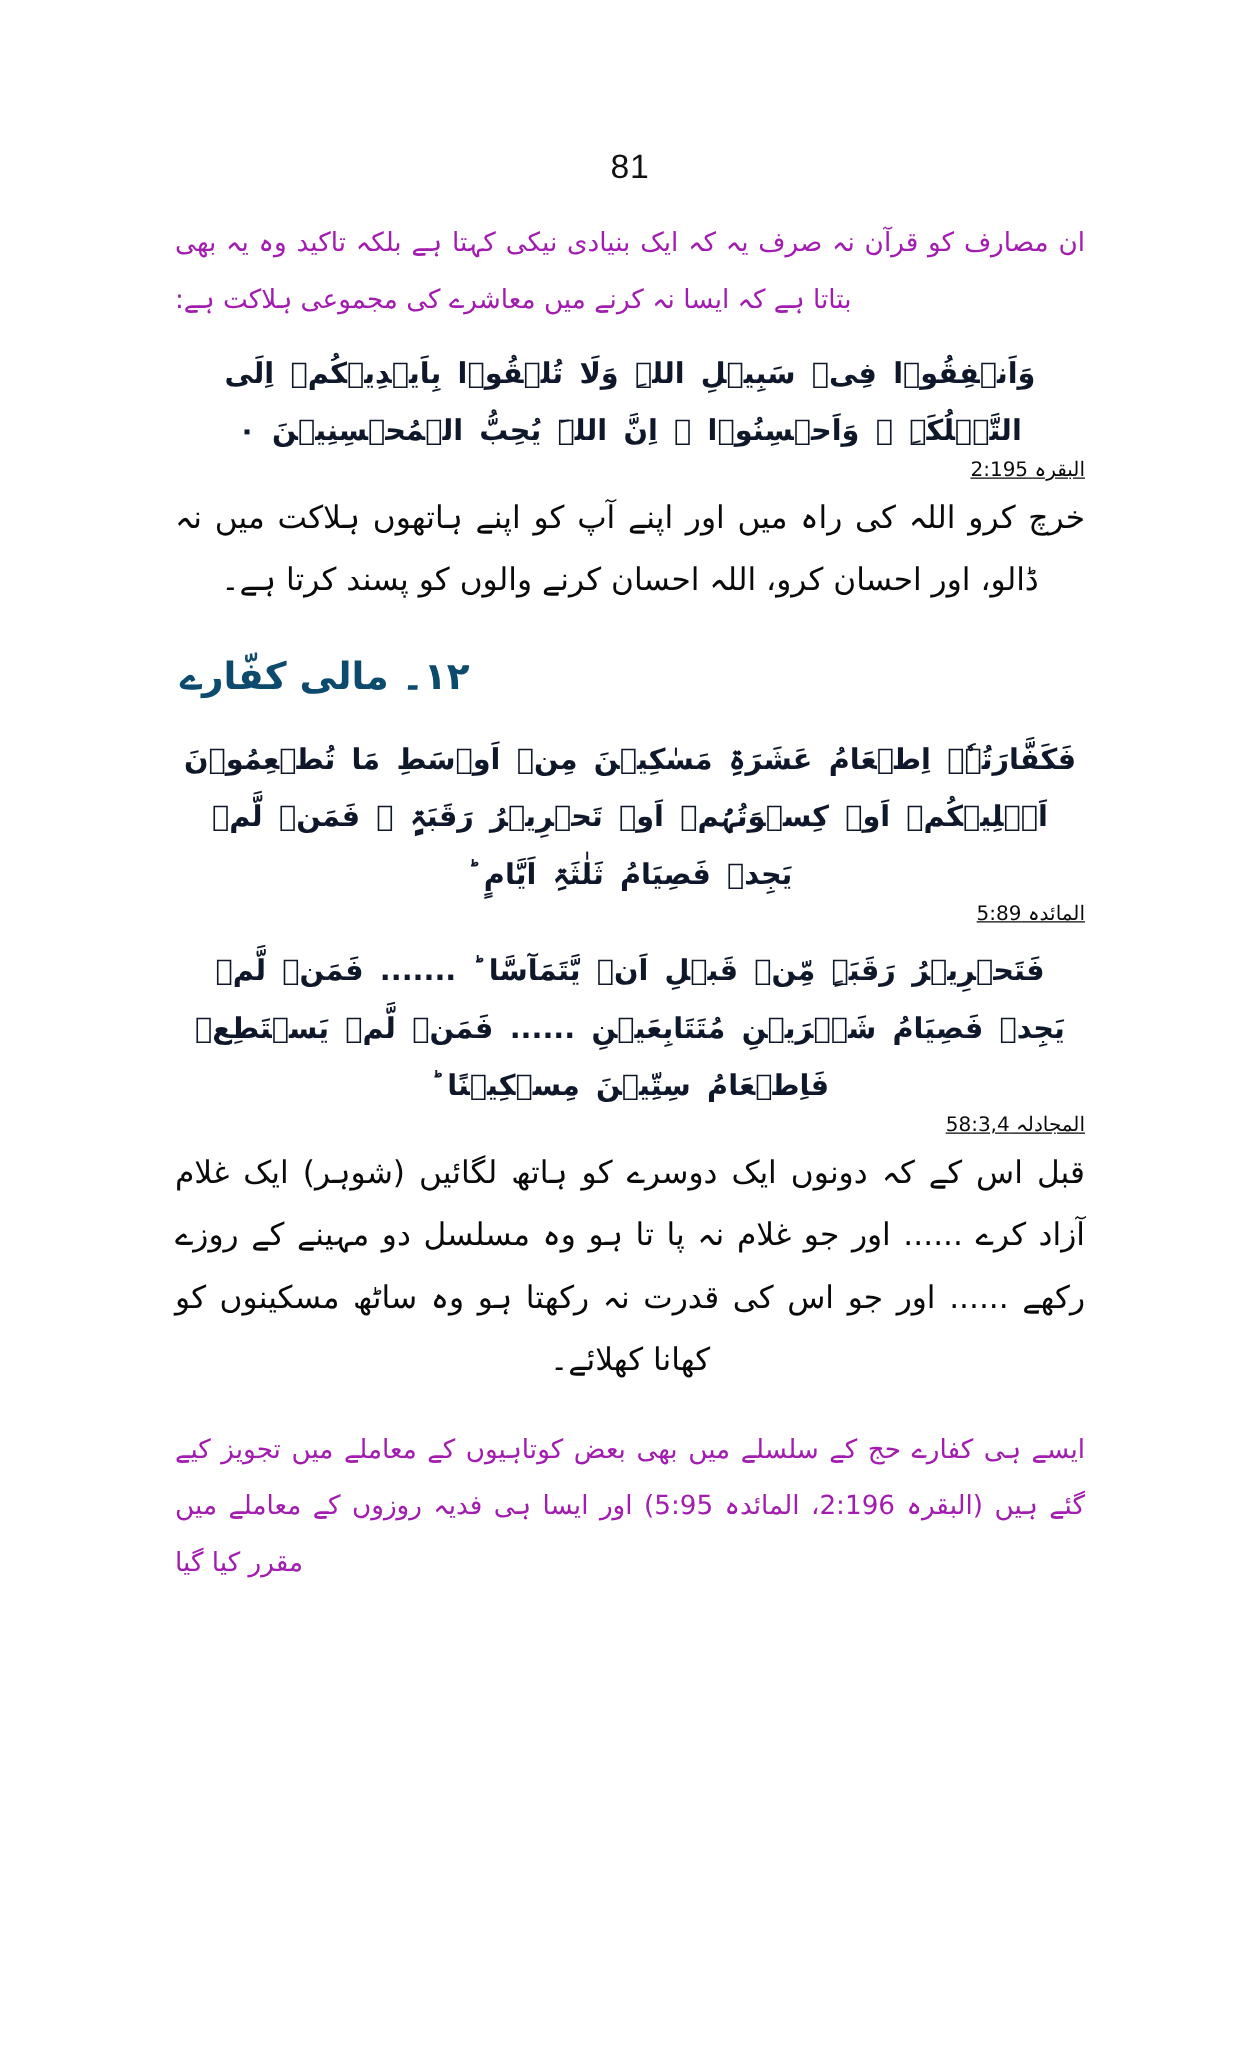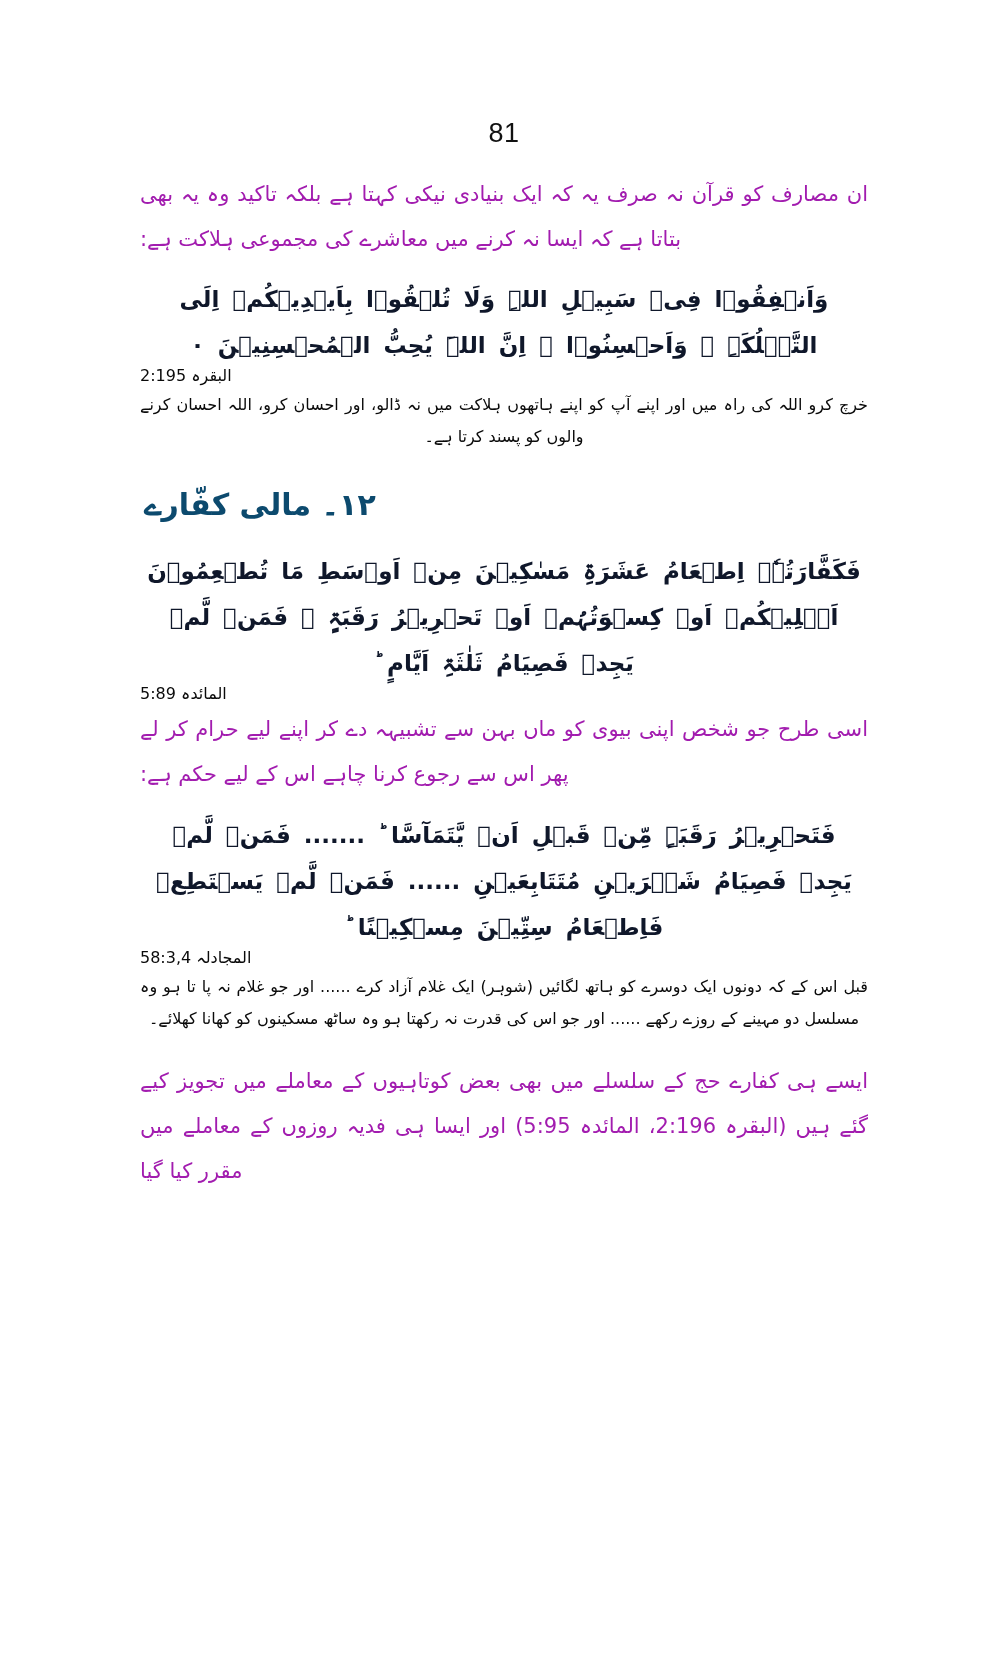--- a/index.html
+++ b/index.html
@@ -59,41 +59,42 @@
     font-size: 23px;
     font-weight: 600;
     line-height: 2.0;
     letter-spacing: 0.5px;
     color: #0f172a;
     margin: 14px 0 2px 0;
     word-spacing: 5px;
   }
   .ref-line {
     direction: rtl;
-    text-align: left;
+    text-align: right;
     font-size: 16px;
     margin: -4px 0 4px 0;
+    text-decoration: underline;
   }
   
   .heading {
     direction: rtl;
     text-align: left;
     font-family: "DejaVu Sans", sans-serif;
     font-size: 30px;
     font-weight: 700;
     color: #0c4a6e;
     margin: 34px 0 26px 0;
     padding-left: 4px;
   }
   .block-gap { height: 16px; }
   .translation {
     direction: rtl;
     text-align: justify;
     text-align-last: center;
-    font-size: 16px;
+    font-size: 25px;
     line-height: 2.0;
     margin: 4px 0 8px 0;
   }
 </style>
 </head>
 <body>
 
 <div class="page">
 
   <div class="page-number">
@@ -109,21 +110,20 @@
 
     <p class="translation">خرچ کرو اللہ کی راہ میں اور اپنے آپ کو اپنے ہاتھوں ہلاکت میں نہ ڈالو، اور احسان کرو، اللہ احسان کرنے والوں کو پسند کرتا ہے۔</p>
 
     <h2 class="heading">۱۲۔ مالی کفّارے</h2>
 
 
     <p class="arabic">فَکَفَّارَتُہٗۤ اِطۡعَامُ عَشَرَۃِ مَسٰکِیۡنَ مِنۡ اَوۡسَطِ مَا تُطۡعِمُوۡنَ اَہۡلِیۡکُمۡ اَوۡ کِسۡوَتُہُمۡ اَوۡ تَحۡرِیۡرُ رَقَبَۃٍ ۚ فَمَنۡ لَّمۡ یَجِدۡ فَصِیَامُ ثَلٰثَۃِ اَیَّامٍ ؕ</p>
     <div class="ref-line">المائدہ 5:89</div>
 
 
-    <p class="urdu last-left">اسی طرح جو شخص اپنی بیوی کو ماں بہن سے تشبیہہ دے کر اپنے لیے حرام کر لے پھر اس سے رجوع کرنا چاہے اس کے لیے حکم ہے:</p>
 
     <p class="arabic">فَتَحۡرِیۡرُ رَقَبَۃٍ مِّنۡ قَبۡلِ اَنۡ یَّتَمَآسَّا ؕ ....... فَمَنۡ لَّمۡ یَجِدۡ فَصِیَامُ شَہۡرَیۡنِ مُتَتَابِعَیۡنِ ...... فَمَنۡ لَّمۡ یَسۡتَطِعۡ فَاِطۡعَامُ سِتِّیۡنَ مِسۡکِیۡنًا ؕ</p>
     <div class="ref-line">المجادلہ 58:3,4</div>
 
     <p class="translation">قبل اس کے کہ دونوں ایک دوسرے کو ہاتھ لگائیں (شوہر) ایک غلام آزاد کرے ...... اور جو غلام نہ پا تا ہو وہ مسلسل دو مہینے کے روزے رکھے ...... اور جو اس کی قدرت نہ رکھتا ہو وہ ساٹھ مسکینوں کو کھانا کھلائے۔</p>
 
     <div class="block-gap"></div>
 
     <p class="urdu last-left">ایسے ہی کفارے حج کے سلسلے میں بھی بعض کوتاہیوں کے معاملے میں تجویز کیے گئے ہیں (البقرہ 2:196، المائدہ 5:95) اور ایسا ہی فدیہ روزوں کے معاملے میں مقرر کیا گیا</p>
 

